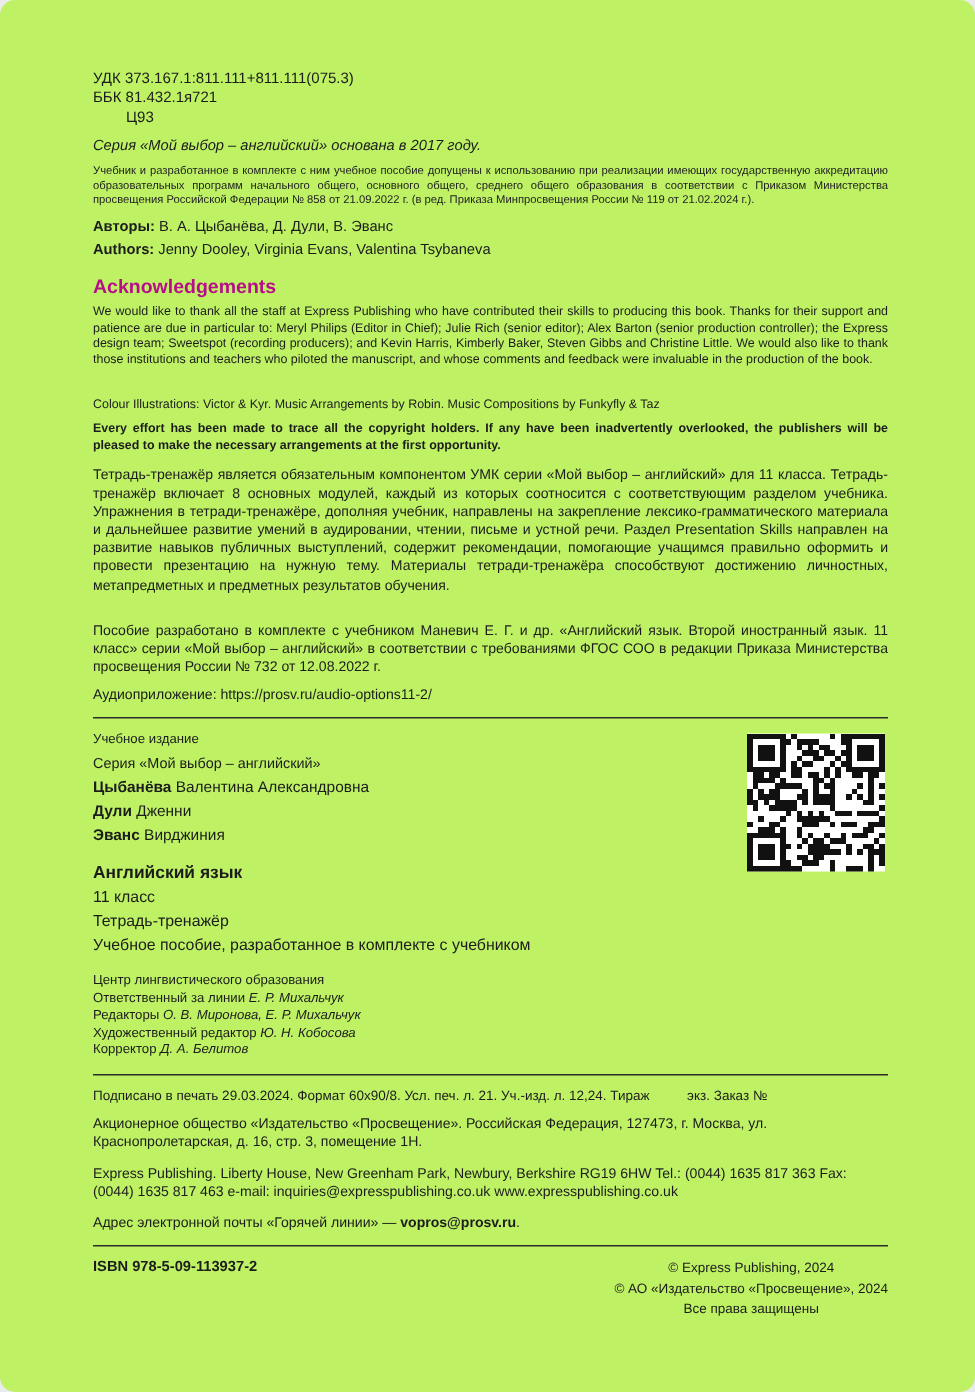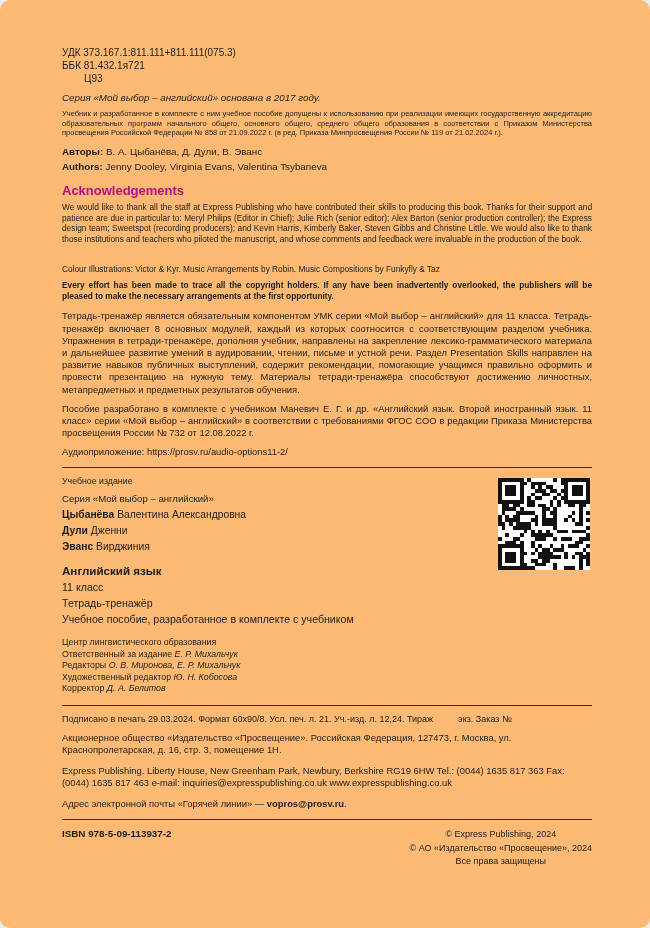--- a/index.html
+++ b/index.html
@@ -1,33 +1,33 @@
 <!DOCTYPE html>
 <html><head>
 <meta charset="utf-8">
 <style>
   * { margin:0; padding:0; box-sizing:border-box; }
   html,body { width:650px; height:928px; background:#e9ebed; font-family:"Liberation Sans", sans-serif; color:#1c1c1c; }
   .page {
-    width:650px; height:928px; background:#fdba74; border-radius:10px;
+    width:650px; height:928px; background:#bef264; border-radius:10px;
     padding:46px 58px 20px 62px; overflow:hidden; position:relative;
   }
   p { margin:0; }
   .codes { font-size:10px; line-height:1.3; }
   .author-sign { padding-left:22px; }
   .series-note { font-size:9.8px; font-style:italic; margin-top:7px; }
   .approval { font-size:7.5px; line-height:1.28; text-align:justify; margin-top:6px; color:#222; }
   .authors-row { font-size:9.8px; margin-top:8px; line-height:1.3; }
   .authors-row b { font-weight:bold; }
   .ack-title { font-size:13px; font-weight:bold; color:#b80d8a; margin-top:10px; margin-bottom:4px; }
   .ack-body { font-size:8.3px; line-height:1.26; text-align:justify; }
   .colour-line { font-size:8.3px; margin-top:20px; }
   .notice { font-size:8.3px; line-height:1.28; font-weight:bold; text-align:justify; margin-top:6px; }
   .annotation { font-size:9.4px; line-height:1.3; text-align:justify; margin-top:9px; }
-  .complect { font-size:9.4px; line-height:1.3; text-align:justify; margin-top:7px; }
+  .complect { font-size:9.4px; line-height:1.3; text-align:justify; margin-top:18px; }
   .audio-line { font-size:9.4px; margin-top:7px; }
   .audio-line a { color:#1c1c1c; text-decoration:none; }
   .rule { border:none; border-top:1px solid #2c2c2c; margin:10px 0 8px 0; }
   .edition { position:relative; }
   .ed-type { font-size:8.8px; }
   .ed-series { font-size:9.6px; margin-top:7px; }
   .ed-author { font-size:10.3px; margin-top:5px; }
   .ed-author .sur { font-weight:bold; }
   .ed-author:first-of-type { margin-top:12px; }
   .ed-title { font-size:11.6px; font-weight:bold; margin-top:12px; }
@@ -395,21 +395,21 @@
     <p class="ed-author"><span class="sur">Эванс</span><span> Вирджиния</span></p>
 
     <p class="ed-title">Английский язык</p>
     <p class="ed-line">11 класс</p>
     <p class="ed-line">Тетрадь-тренажёр</p>
     <p class="ed-line">Учебное пособие, разработанное в комплекте с учебником</p>
   </div>
 
   <div class="staff">
     <p>Центр лингвистического образования</p>
-    <p><span>Ответственный за издание </span><i>Е. Р. Михальчук</i></p>
+    <p><span>Ответственный за линии </span><i>Е. Р. Михальчук</i></p>
     <p><span>Редакторы </span><i>О. В. Миронова, Е. Р. Михальчук</i></p>
     <p><span>Художественный редактор </span><i>Ю. Н. Кобосова</i></p>
     <p><span>Корректор </span><i>Д. А. Белитов</i></p>
   </div>
 
   <hr class="rule">
 
   <p class="print-line">Подписано в печать 29.03.2024. Формат 60х90/8. Усл. печ. л. 21. Уч.-изд. л. 12,24. Тираж          экз. Заказ №</p>
   <p class="publisher">Акционерное общество «Издательство «Просвещение». Российская Федерация, 127473, г. Москва, ул. Краснопролетарская, д. 16, стр. 3, помещение 1Н.</p>
   <p class="express"><span>Express Publishing. Liberty House, New Greenham Park, Newbury, Berkshire RG19 6HW Tel.: (0044) 1635 817 363 Fax: (0044) 1635 817 463 e-mail: </span><span>inquiries@expresspublishing.co.uk</span><span> www.expresspublishing.co.uk</span></p>

